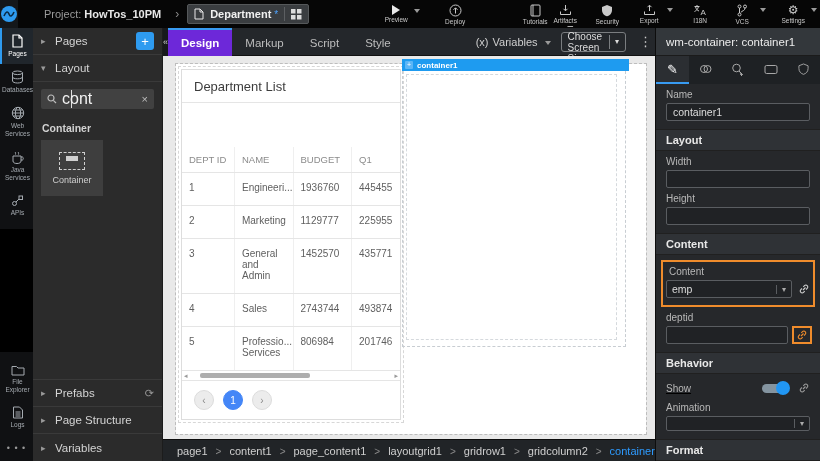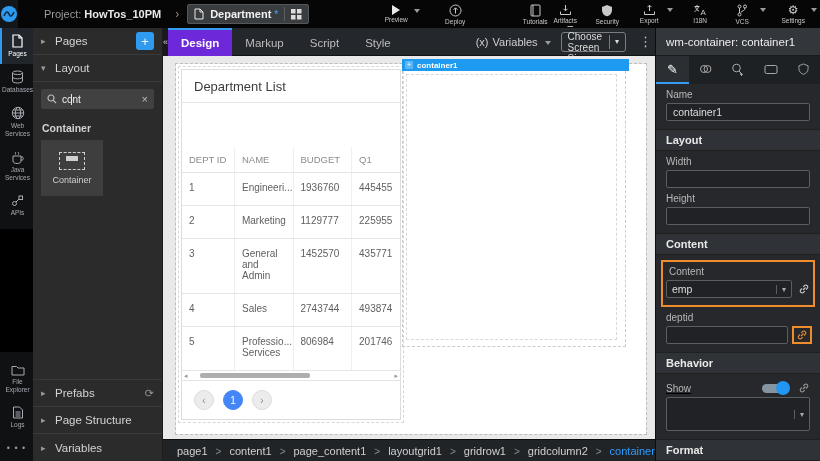--- a/index.html
+++ b/index.html
@@ -47,21 +47,21 @@
 
   
   .leftpanel { width:130px; background:#2b2b2b; display:flex; flex-direction:column; border-right:1px solid #1c1c1c; }
   .lp-row { height:27px; display:flex; align-items:center; gap:7px; padding:0 8px;
     border-bottom:1px solid #3a3a3a; color:#d4d4d4; font-size:11.5px; cursor:pointer; }
   .lp-row .arr { color:#9a9a9a; font-size:9px; width:7px; }
   .lp-row .plusbtn { margin-left:auto; width:18px; height:18px; background:#2e9bf0; border-radius:3px;
     color:#fff; font-size:13px; display:flex; align-items:center; justify-content:center; cursor:pointer; }
   .lp-search { margin:7px 8px; height:20px; background:#414141; border-radius:2px;
     display:flex; align-items:center; padding:0 6px; gap:5px; }
-  .lp-search .q { color:#f2f2f2; font-size:10px; flex:1; border-right:1px solid #e0e0e0; padding-right:1px; width:10px; flex:0 0 auto; }
+  .lp-search .q { color:#f2f2f2; font-size:16px; flex:1; border-right:1px solid #e0e0e0; padding-right:1px; width:10px; flex:0 0 auto; }
   .lp-search .x { margin-left:auto; color:#bdbdbd; font-size:11px; cursor:pointer; }
   .lp-cat { font-size:10.5px; font-weight:bold; color:#d2d2d2; padding:6px 9px 4px; }
   .tile { width:62px; height:56px; background:#3e3e3e; margin:2px 0 0 8px; display:flex; flex-direction:column;
     align-items:center; justify-content:center; gap:5px; cursor:grab; }
   .tile-icon { width:26px; height:18px; border:1px dashed #cfcfcf; position:relative; }
   .tile-icon::after { content:""; position:absolute; left:6px; top:3px; width:12px; height:5px; background:#cfcfcf; }
   .tile .tlabel { font-size:9px; color:#cfcfcf; }
   .lp-bottom { margin-top:auto; border-top:1px solid #3a3a3a; }
   .lp-bottom .lp-row .refresh { margin-left:auto; color:#9a9a9a; font-size:11px; }
 
@@ -555,20 +555,21 @@
         <span class="chain">
           <svg width="12" height="12" viewBox="0 0 12 12">
               <g stroke="#9a9a9a" stroke-width="1.1" fill="none">
                 <path d="M5 7 L7.5 4.5"></path>
                 <path d="M4 5.5 L2.8 6.7 a1.9 1.9 0 0 0 2.7 2.7 L6.7 8.2"></path>
                 <path d="M8 6.5 L9.2 5.3 a1.9 1.9 0 0 0 -2.7 -2.7 L5.3 3.8"></path>
               </g>
             </svg>
         </span>
       </div>
+      <div class="rp-label">Animation</div>
       <div class="rp-select anim-select">
         <span></span>
         <span class="car">▾</span>
       </div>
 
       <div class="rp-section">Format</div>
     </div>
   </div>
 </div>
 

